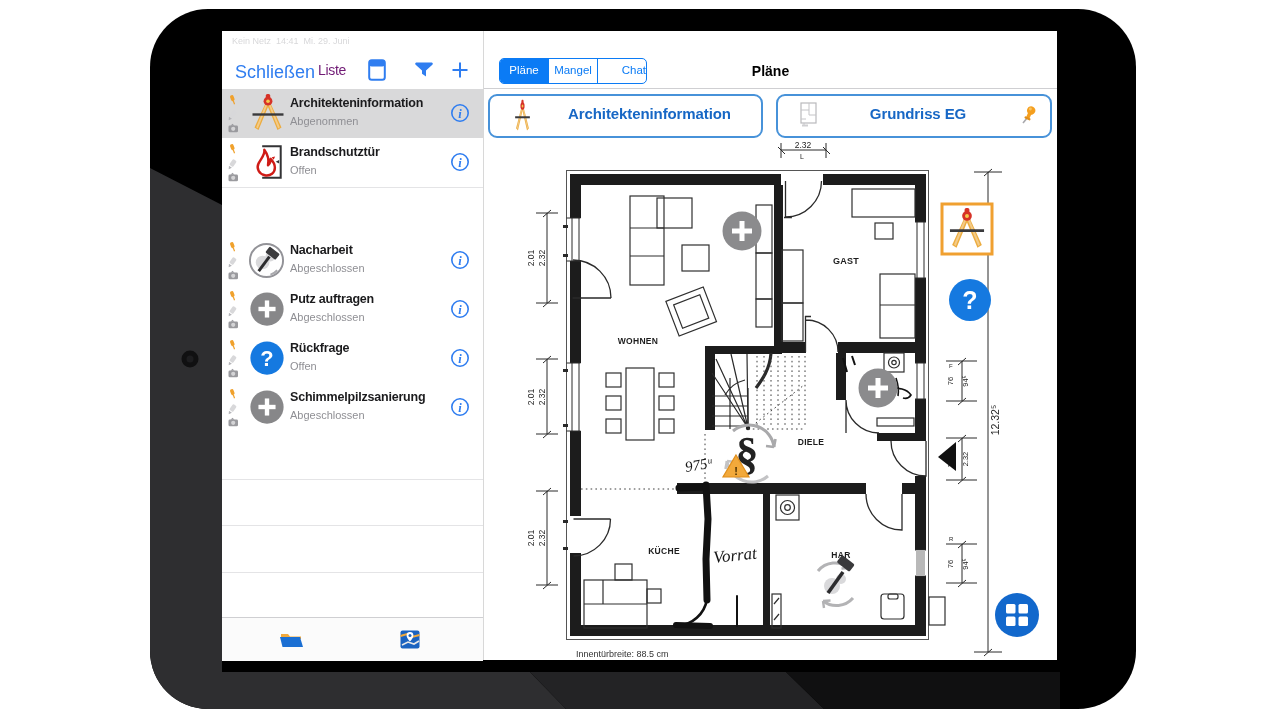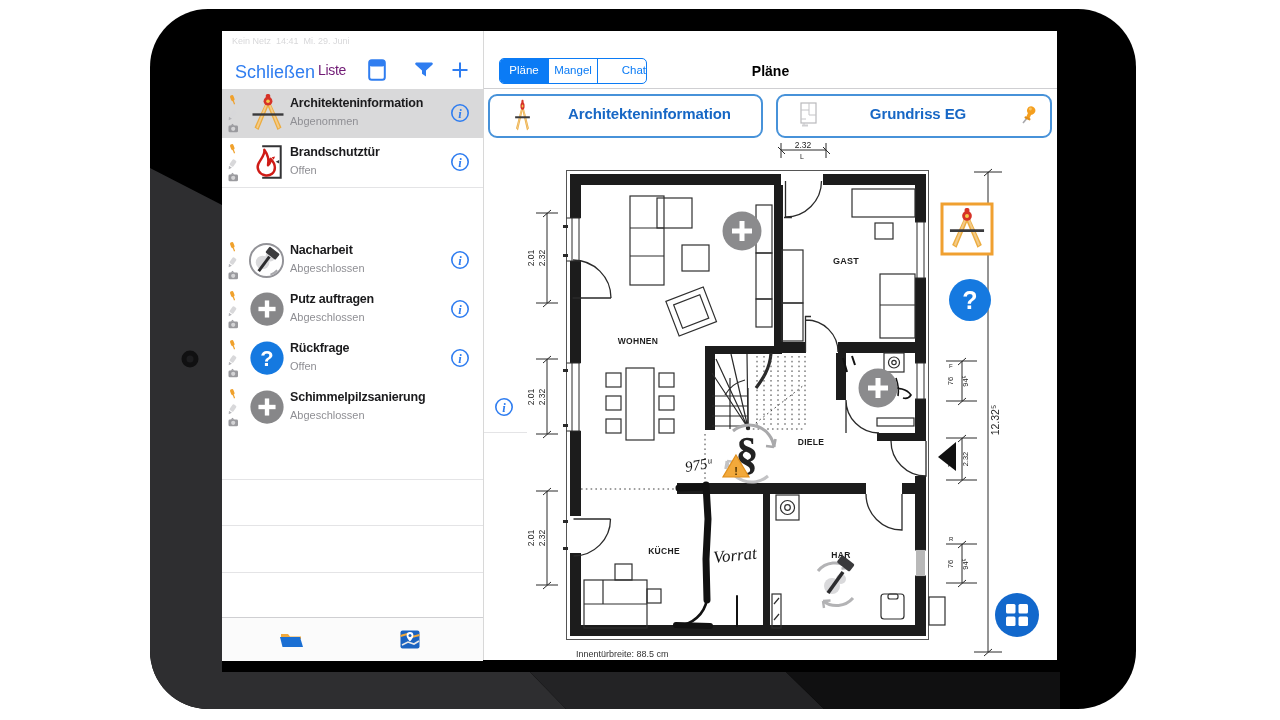--- a/index.html
+++ b/index.html
@@ -216,21 +216,21 @@
       <svg class="abs" style="left:26px;top:5px" width="38" height="38" viewBox="0 0 40 40">
           <use href="#bques"></use>
         </svg>
       <div class="t">Rückfrage</div>
         <div class="s">Offen</div>
       <svg class="info" width="18" height="18" viewBox="0 0 18 18">
           <use href="#info"></use>
         </svg>
     </div>
 
-    <div class="row" style="top:352px;padding-left:44px;">
+    <div class="row" style="top:352px;">
       <svg class="abs" style="left:6px;top:5px" width="11" height="40" viewBox="0 0 11 40">
           <use href="#rowmini"></use>
         </svg>
       <svg class="abs" style="left:26px;top:5px" width="38" height="38" viewBox="0 0 40 40">
           <use href="#gplus"></use>
         </svg>
       <div class="t">Schimmelpilzsanierung</div>
         <div class="s">Abgeschlossen</div>
       <svg class="info" width="18" height="18" viewBox="0 0 18 18">
           <use href="#info"></use>

